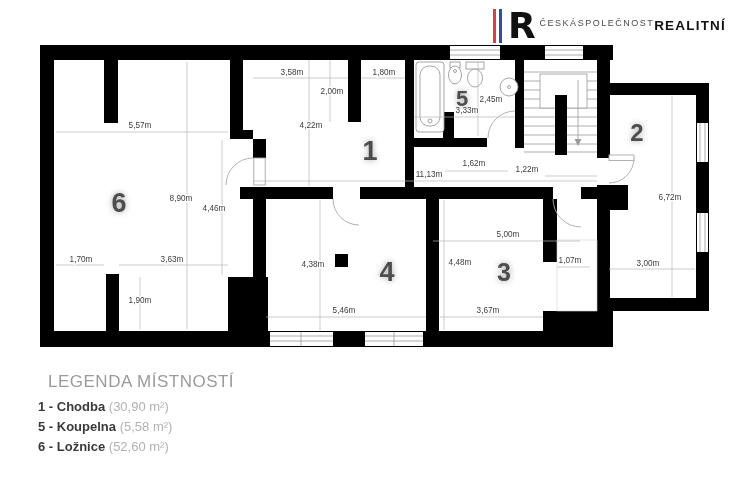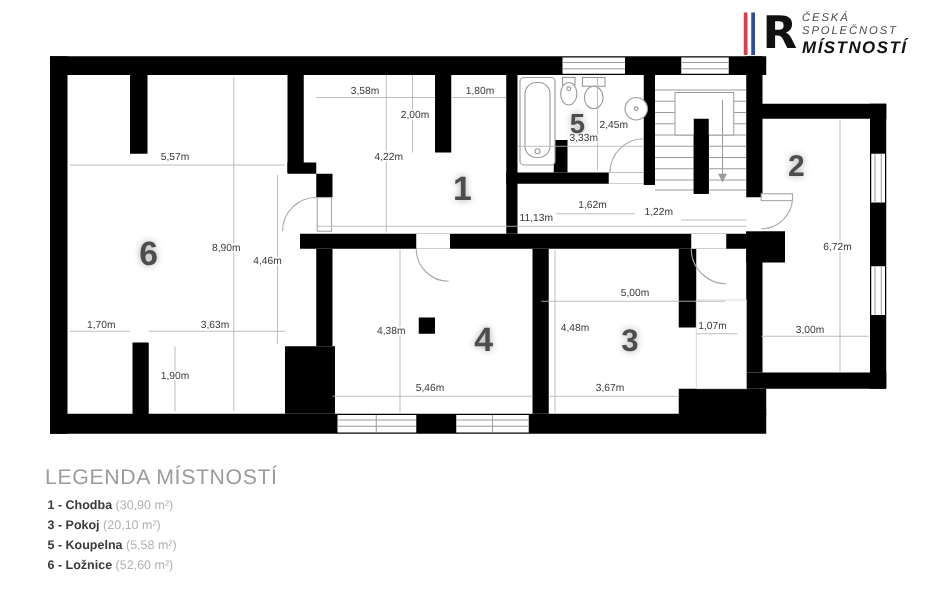--- a/index.html
+++ b/index.html
@@ -4,51 +4,51 @@
 <style>
   html,body{margin:0;padding:0;background:#ffffff;}
   #stage{position:relative;width:740px;height:493px;background:#ffffff;overflow:hidden;
          font-family:"Liberation Sans", sans-serif;}
   
   #logo{position:absolute;top:9px;right:14px;display:flex;align-items:center;gap:6px;}
   #logo .stripes{display:flex;gap:3px;height:34px;}
   #logo .stripe{width:3px;height:34px;}
   #logo .r-letter{font-size:36px;font-weight:bold;color:#111;line-height:34px;
                   font-family:"DejaVu Sans", sans-serif;letter-spacing:-2px;}
-  #logo .logo-text{display:flex;flex-direction:column;justify-content:center;line-height:1.15;font-style:italic;}
+  #logo .logo-text{display:flex;flex-direction:row;justify-content:center;line-height:1.15;}
   #logo .lt-small{font-size:9px;color:#4a4a4a;letter-spacing:1.5px;}
   #logo .lt-big{font-size:13.5px;color:#121212;font-weight:bold;letter-spacing:1.2px;}
   
   #plan{position:absolute;left:0;top:0;}
   .dim{font-size:8.2px;fill:#3c3c3c;text-anchor:middle;
        paint-order:stroke;stroke:#ffffff;stroke-width:2.4px;font-family:"Liberation Sans",sans-serif;}
   .roomnum{font-weight:bold;fill:#4d4d4d;text-anchor:middle;
            font-family:"Liberation Sans",sans-serif;
            filter:drop-shadow(0 0 3px rgba(60,60,60,0.45));}
   
   #legend{position:absolute;left:36px;top:372px;}
-  #legend .legend-title{font-size:17px;color:#9b9b9b;letter-spacing:0.5px;margin-bottom:7px;}
-  #legend .legend-item{font-size:10px;color:#3a3a3a;font-weight:bold;margin:0 0 5px 2px;}
+  #legend .legend-title{font-size:17px;color:#9b9b9b;letter-spacing:0.5px;margin-bottom:7px;margin-left:12px;}
+  #legend .legend-item{font-size:13px;color:#3a3a3a;font-weight:bold;margin:0 0 5px 2px;}
   #legend .legend-item .li-area{color:#b2b2b2;font-weight:normal;}
 </style>
 </head>
 <body>
 
 <div id="stage">
 
   <div id="logo">
     <div class="stripes">
       <div class="stripe" id="stripe-red" style="background: rgb(217, 63, 74);"></div>
       <div class="stripe" id="stripe-blue" style="background: rgb(46, 78, 158);"></div>
     </div>
     <div class="r-letter">R</div>
     <div class="logo-text">
       <span class="lt-small">ČESKÁ</span>
       <span class="lt-small">SPOLEČNOST</span>
-      <span class="lt-big">MÍSTNOSTÍ</span>
+      <span class="lt-big">REALITNÍ</span>
     </div>
   </div>
 
   <svg id="plan" width="740" height="365" viewBox="0 0 740 365">
 
     <g fill="#000">
       <rect x="40" y="45" width="573" height="15"></rect>
       <rect x="40" y="45" width="14" height="302"></rect>
       <rect x="40" y="331" width="573" height="16"></rect>
       <rect x="104" y="60" width="14" height="63"></rect>
@@ -226,24 +226,20 @@
       </g>
   </svg>
 
   <div id="legend">
     <div class="legend-title">LEGENDA MÍSTNOSTÍ</div>
     <div class="legend-item">
       <span class="li-name">1 - Chodba</span>
       <span class="li-area">(30,90 m²)</span>
     </div>
     <div class="legend-item">
-      <span class="li-name">3 - Pokoj</span>
-      <span class="li-area">(20,10 m²)</span>
-    </div>
-    <div class="legend-item">
       <span class="li-name">5 - Koupelna</span>
       <span class="li-area">(5,58 m²)</span>
     </div>
     <div class="legend-item">
       <span class="li-name">6 - Ložnice</span>
       <span class="li-area">(52,60 m²)</span>
     </div>
 
   </div>
 </div>

